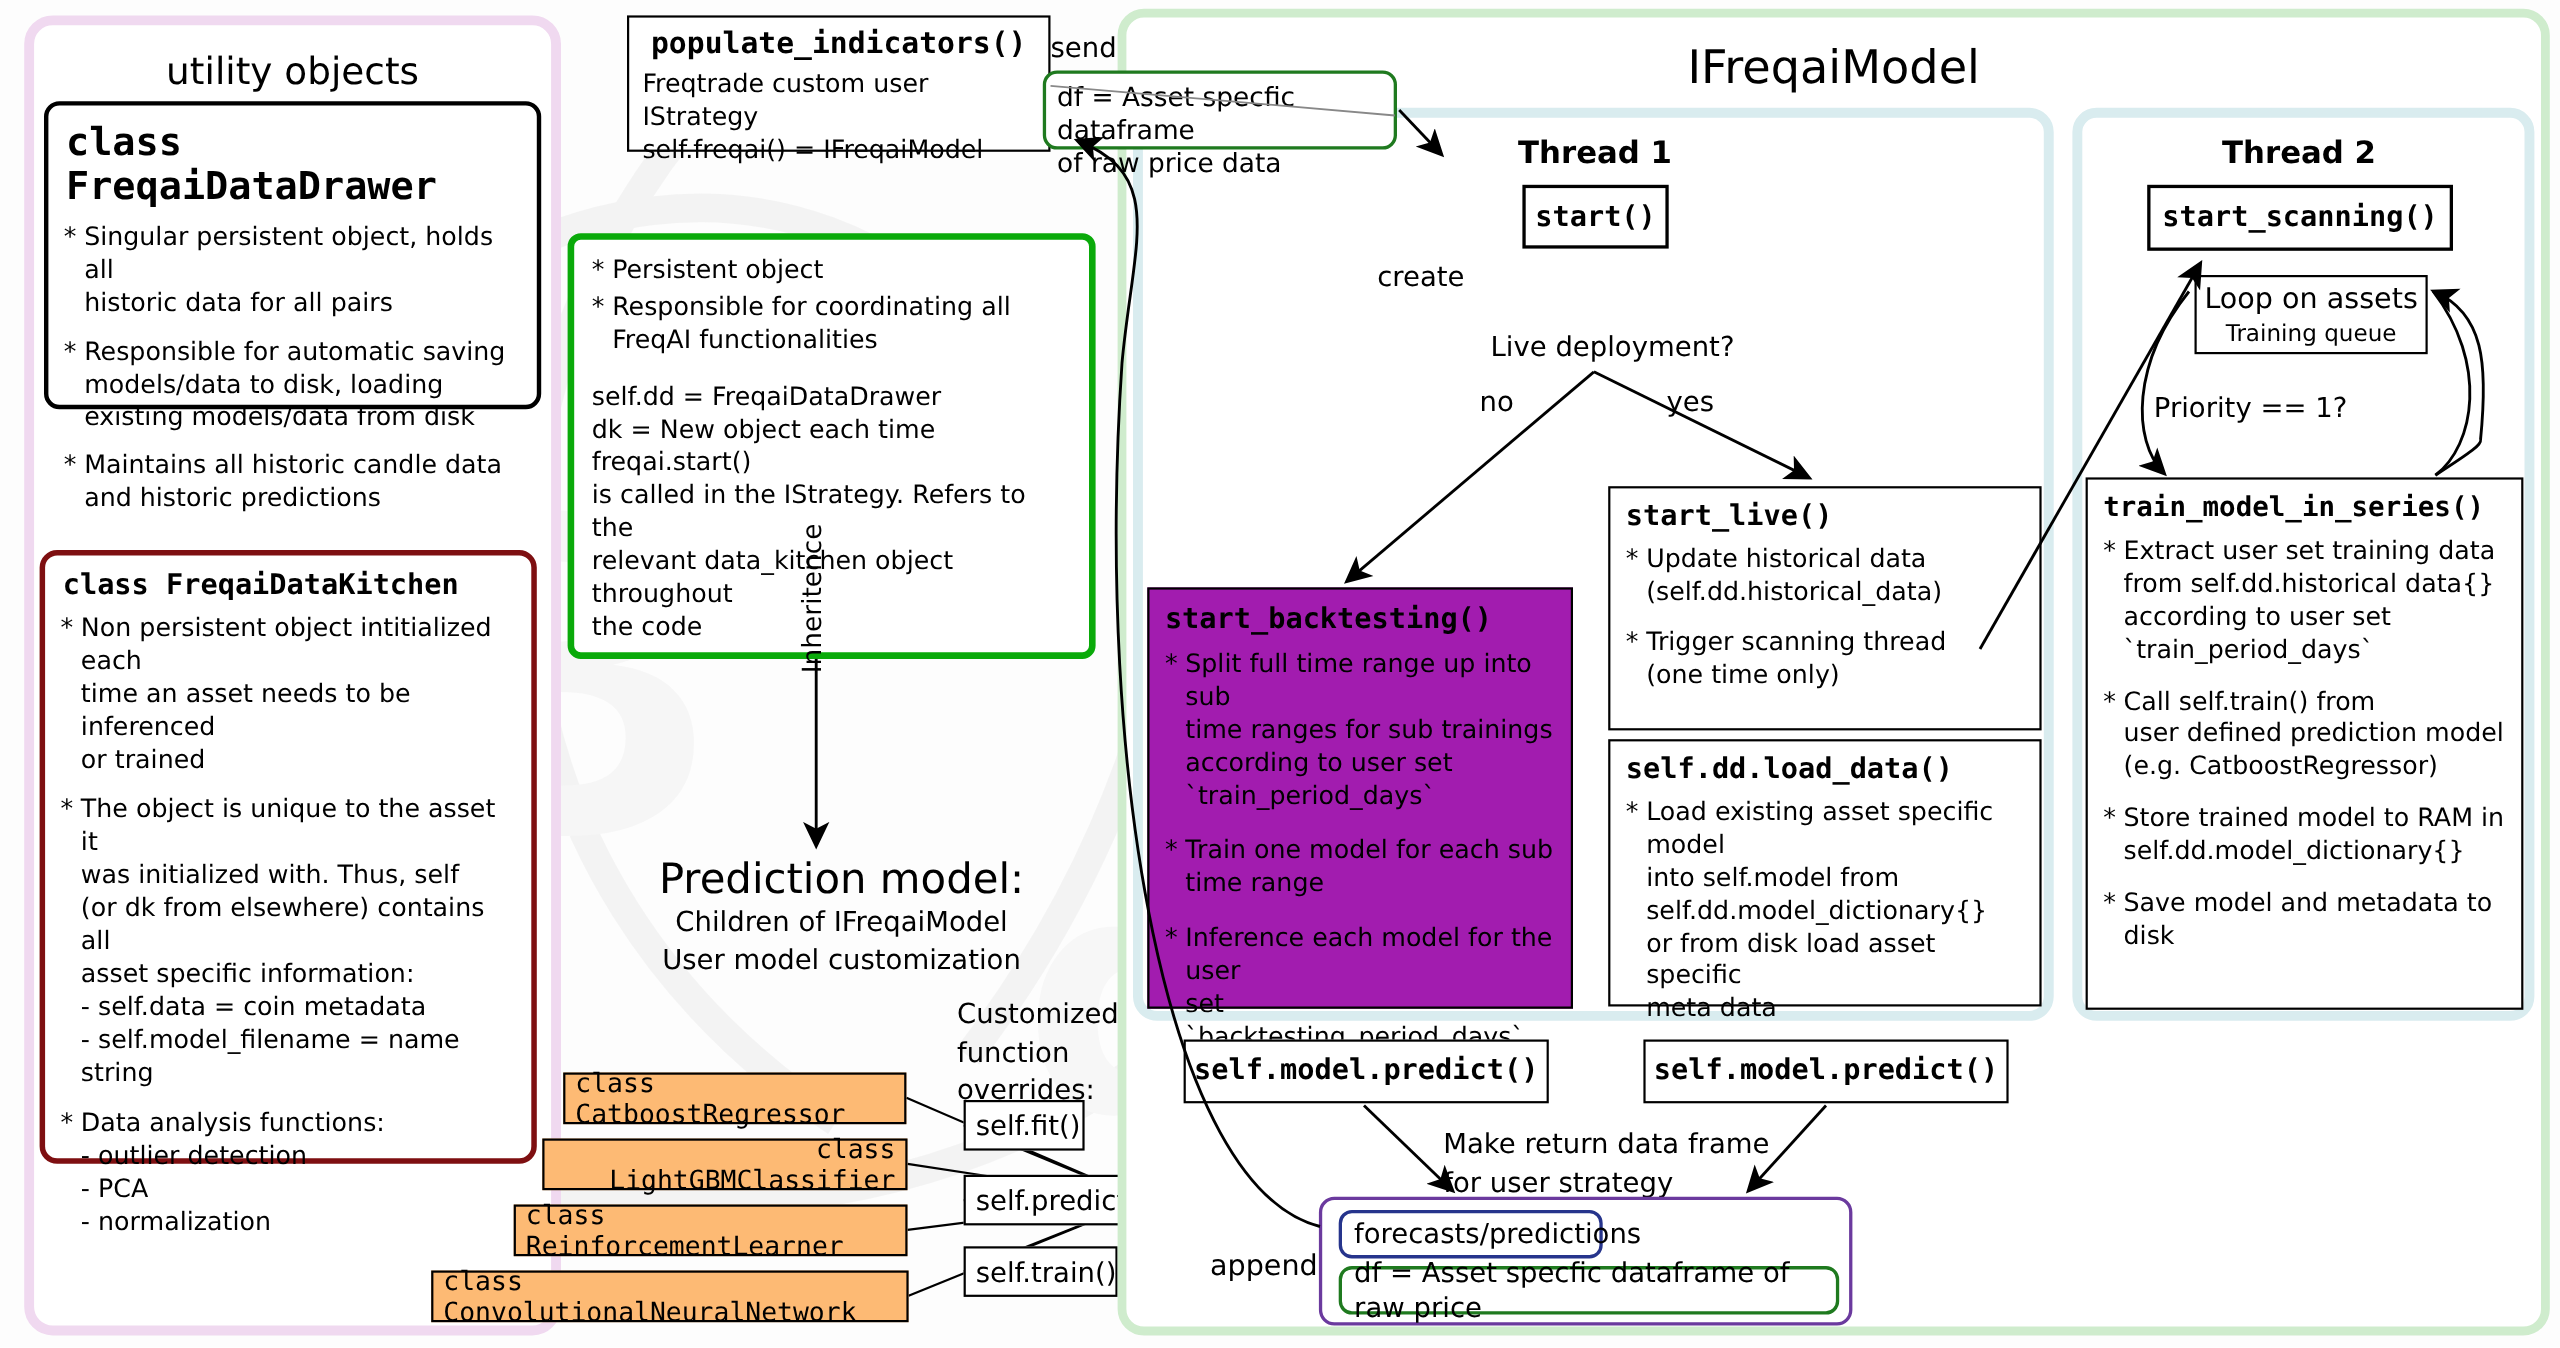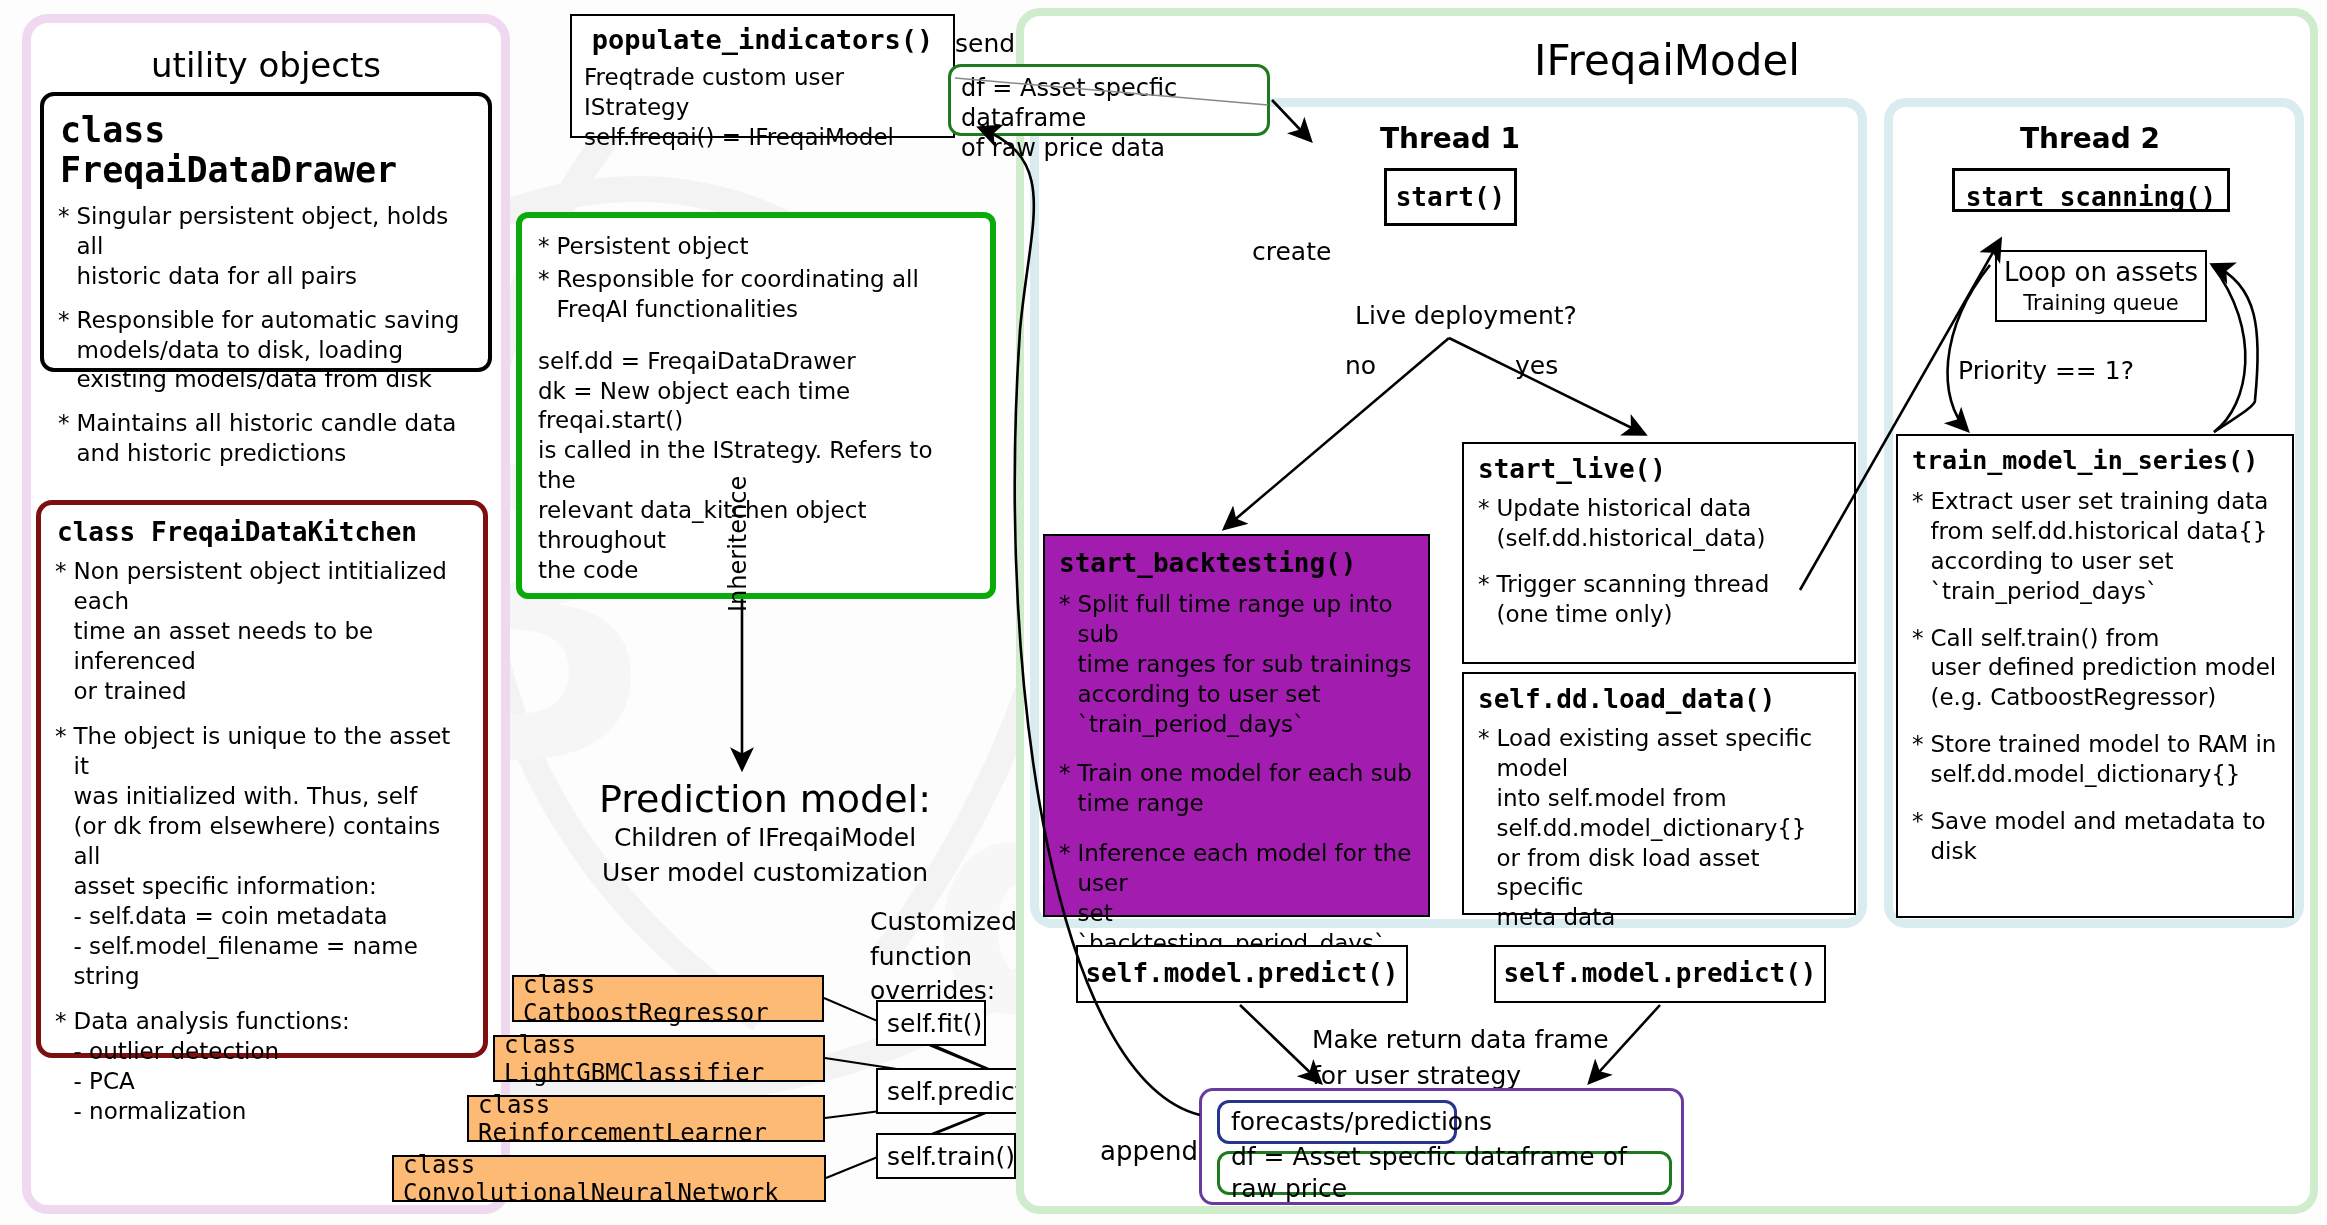--- a/index.html
+++ b/index.html
@@ -85,21 +85,21 @@
   #create-label { left:1252px; top:236px; font-size:25px; }
   #dk-pill { left:1248px; top:248px; width:404px; height:50px; border:4px solid #7e0f11; border-radius:25px; background:#fff; }
   #live-deploy { left:1355px; top:300px; font-size:25px; }
   #no-label { left:1345px; top:350px; font-size:25px; }
   #yes-label { left:1515px; top:350px; font-size:25px; }
 
   #backtesting-box { left:1043px; top:534px; width:387px; height:383px; border:2.5px solid #000; background:#a21caf; }
   #startlive-box { left:1462px; top:442px; width:394px; height:222px; border:2.5px solid #000; background:#fff; }
   #loaddata-box { left:1462px; top:672px; width:394px; height:243px; border:2.5px solid #000; background:#fff; }
 
-  #scanning-box { left:1952px; top:168px; width:278px; height:44px; border:3px solid #000; background:#fff; }
+  #scanning-box { left:1952px; top:168px; width:278px; height:60px; border:3px solid #000; background:#fff; }
   #loop-box { left:1995px; top:250px; width:212px; height:72px; border:2.5px solid #000; background:#fff; }
   #priority-label { left:1958px; top:355px; font-size:25px; }
   #train-series-box { left:1896px; top:434px; width:398px; height:484px; border:2.5px solid #000; background:#fff; }
 
   #predict-left-box { left:1076px; top:945px; width:332px; height:58px; border:2.5px solid #000; background:#fff; }
   #predict-right-box { left:1494px; top:945px; width:332px; height:58px; border:2.5px solid #000; background:#fff; }
   #makereturn-label { left:1312px; top:1022px; font-size:25px; line-height:1.45; }
   #append-label { left:1100px; top:1135px; font-size:26px; }
 
   #returnframe-box { left:1199px; top:1088px; width:485px; height:117px; border:3.5px solid #6b3a9e; border-radius:14px; background:#fff; }
@@ -117,21 +117,21 @@
   #prediction-sub { left:575px; top:820px; width:380px; text-align:center; font-size:25px; line-height:1.4; }
 
   #custom-label { left:870px; top:905px; font-size:25px; line-height:1.38; }
 
   .cls-box {
     border:2.5px solid #000; background:#fdba74; height:47px;
     display:flex; align-items:center; padding:0 9px;
     font-family:"DejaVu Sans Mono","Liberation Mono",monospace; font-size:24px;
   }
   #cls-catboost  { left:512px; top:975px;  width:312px; }
-  #cls-lightgbm  { left:493px; top:1035px; width:332px; }
+  #cls-lightgbm  { left:493px; top:1035px; width:332px;text-align:right; }
   #cls-rl        { left:467px; top:1095px; width:358px; }
   #cls-cnn       { left:392px; top:1155px; width:434px; }
 
   .ov-box {
     border:2.5px solid #000; background:#fff; height:46px;
     display:flex; align-items:center; padding:0 9px;
     font-family:"DejaVu Sans","Liberation Sans",sans-serif; font-size:25px;
   }
   #ov-fit     { left:876px; top:1000px; width:110px; }
   #ov-predict { left:876px; top:1068px; width:163px; }

